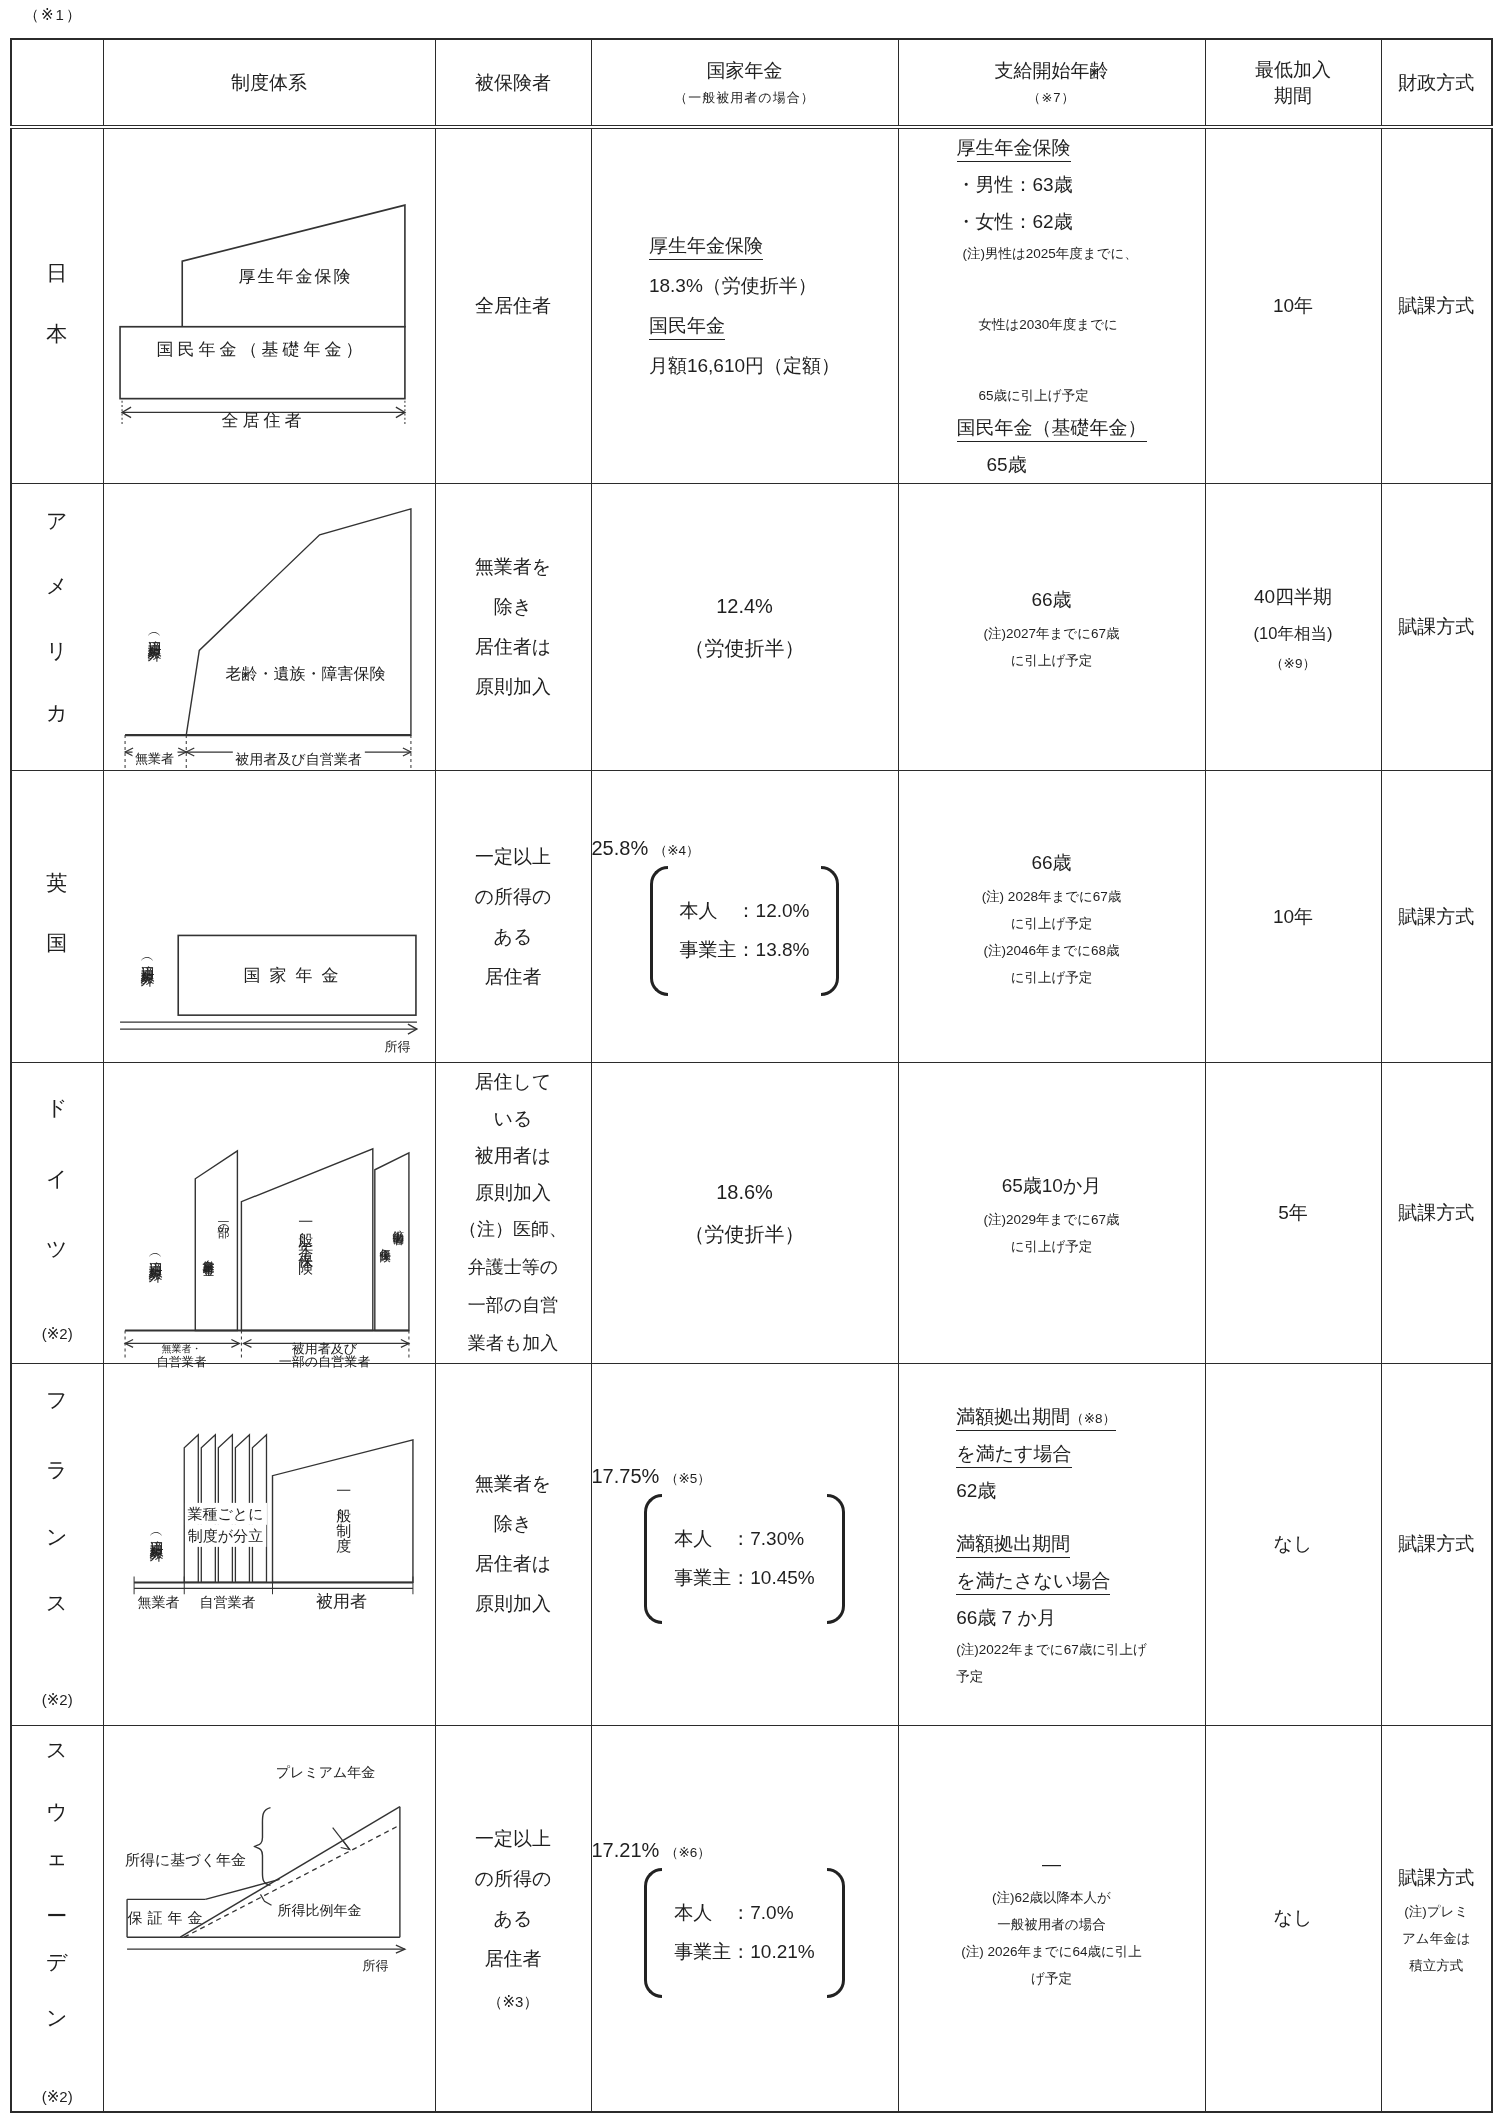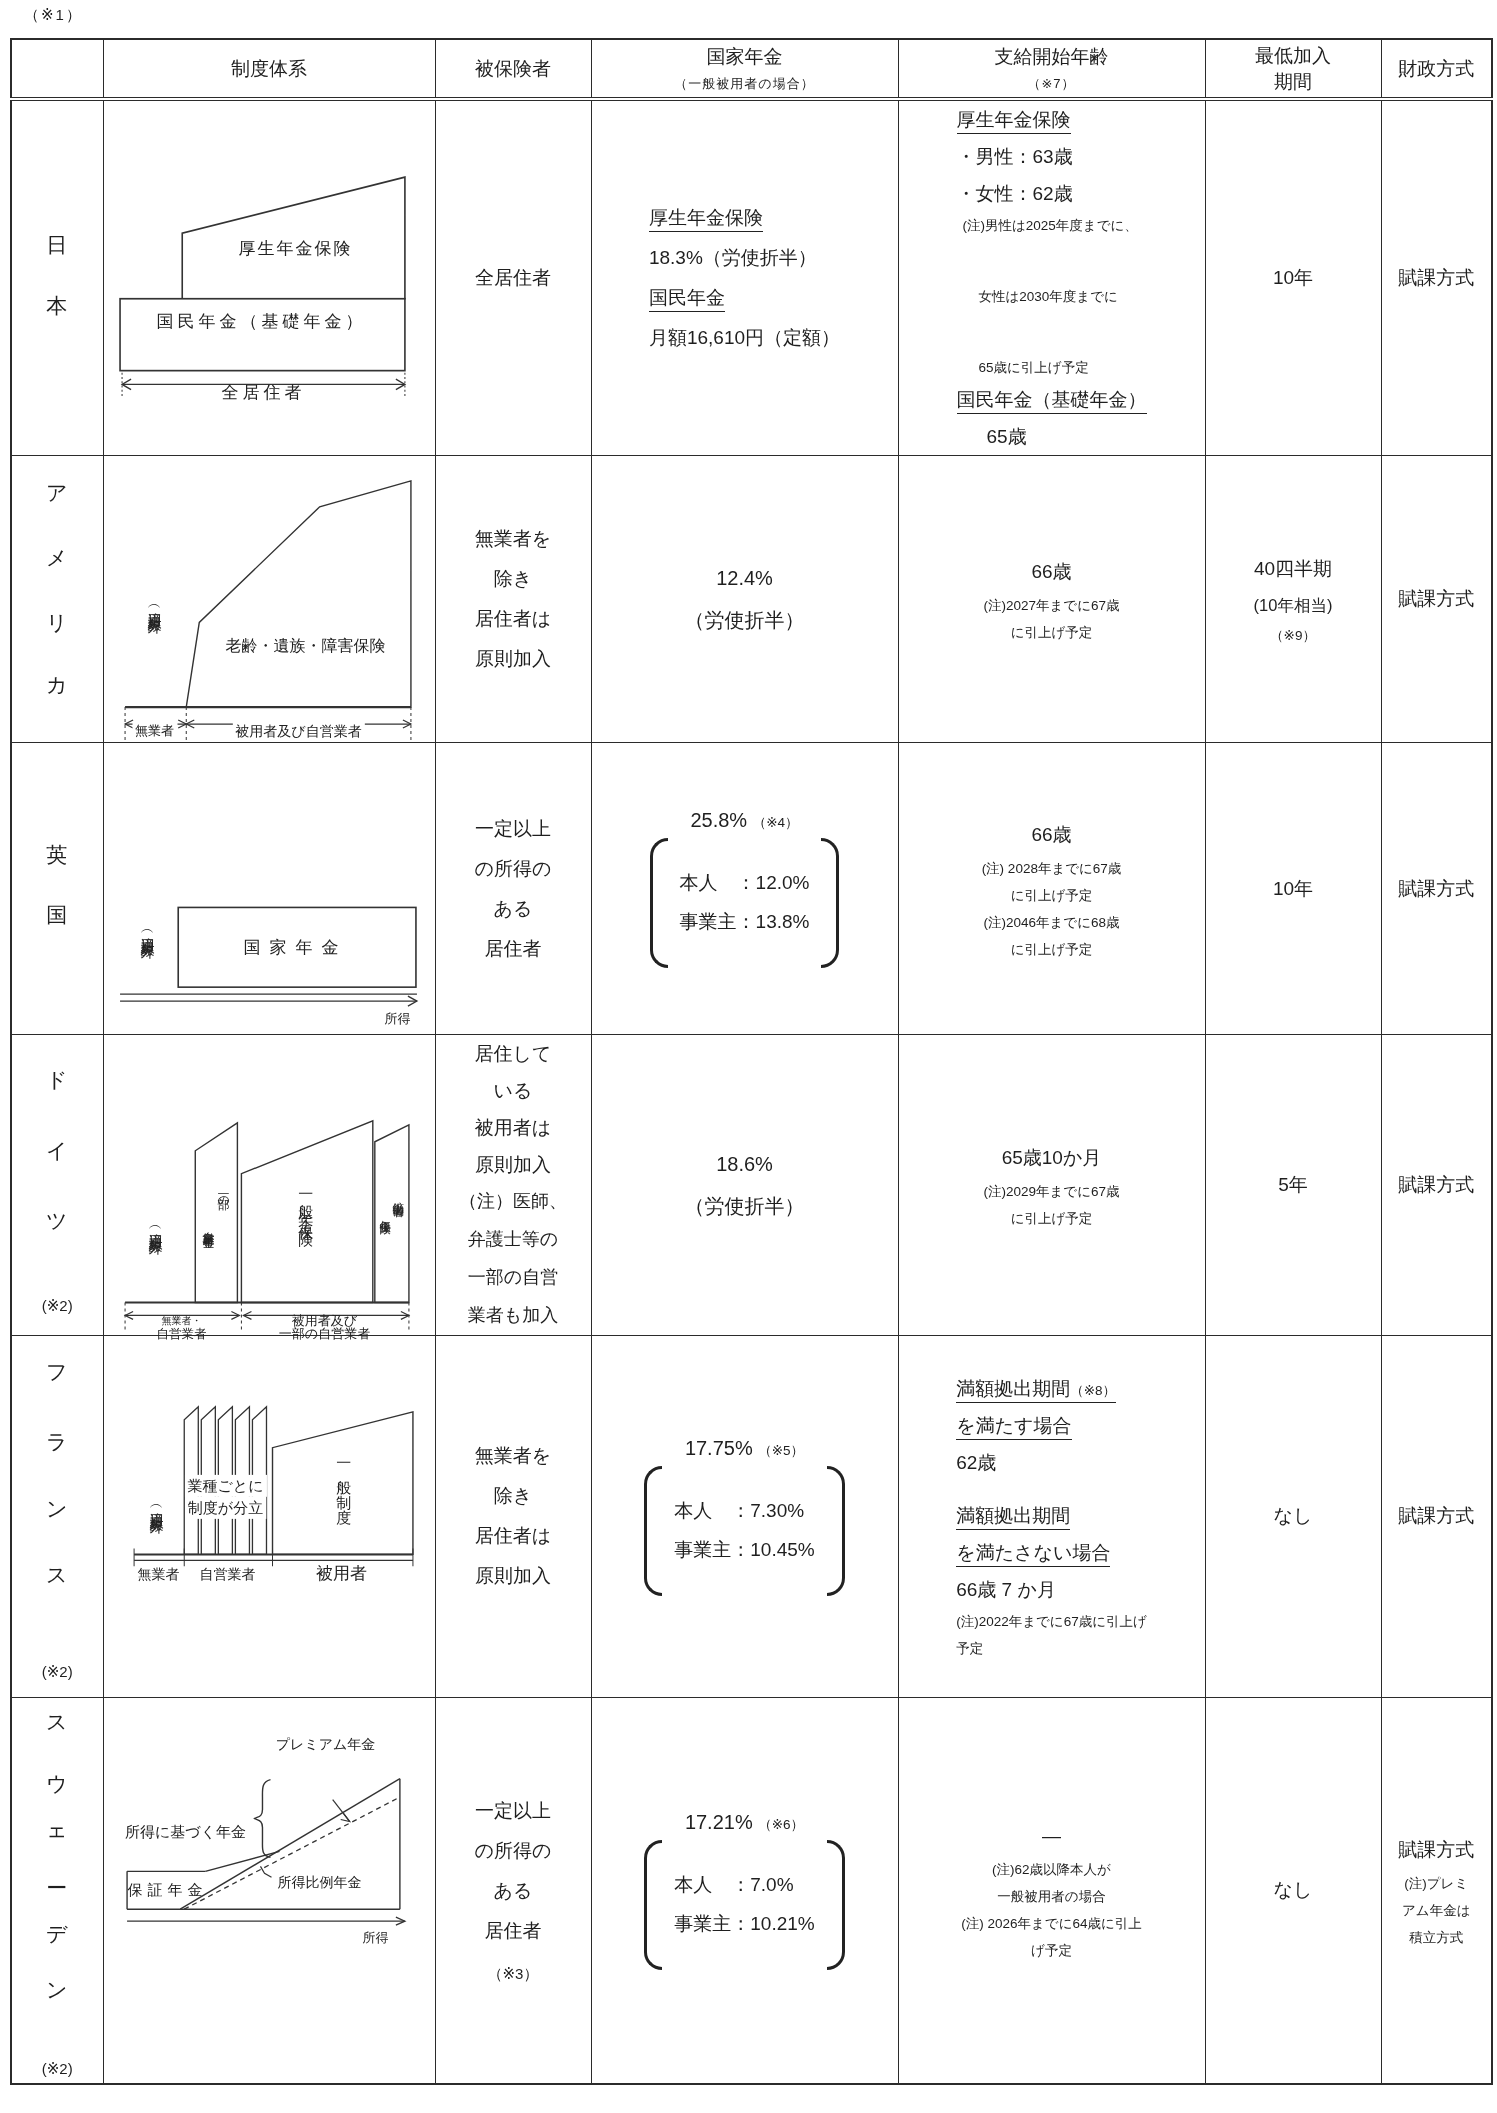--- a/index.html
+++ b/index.html
@@ -24,21 +24,21 @@
   .bgw { background:#fff; padding:1px 3px; }
 
   .lines { font-size:19px; line-height:2.1; }
   .lines-sm { font-size:19px; line-height:1.95; }
   .note { font-size:13.5px; line-height:2.0; }
   .note15 { font-size:18px; line-height:2.1; }
   .leftblk { display:inline-block; text-align:left; }
   .ul { border-bottom:1.6px solid #222; padding-bottom:3px; }
   .subsup { font-size:13.5px; }
 
-  .rhead { font-size:20px; text-align:center; }
+  .rhead { font-size:20px; text-align:left; }
   .brkt { display:flex; align-items:stretch; justify-content:center; margin-top:6px; }
   .bl { width:15px; border:3px solid #222; border-right:0; border-radius:26px 0 0 26px; }
   .brr { width:15px; border:3px solid #222; border-left:0; border-radius:0 26px 26px 0; }
   .bbody { padding:26px 12px; font-size:19px; line-height:2.05; text-align:left; white-space:nowrap; }
 
   .ind6 { padding-left:6px; } .ind22 { padding-left:22px;margin-top:44px; } .ind30 { padding-left:30px; }
   .gap16 { height:16px; }
 </style>
 </head>
 <body>
@@ -50,21 +50,21 @@
     <colgroup>
       <col style="width:92px">
         <col style="width:332px">
         <col style="width:156px">
       <col style="width:307px">
         <col style="width:307px">
         <col style="width:176px">
         <col style="width:111px">
     </colgroup>
     <thead>
-      <tr style="height:60px">
+      <tr style="height:88px">
         <th></th>
         <th>制度体系</th>
         <th>被保険者</th>
         <th>
           <div>国家年金</div>
           <div class="hsub">（一般被用者の場合）</div>
         </th>
         <th>
           <div>支給開始年齢</div>
           <div class="hsub">（※7）</div>

